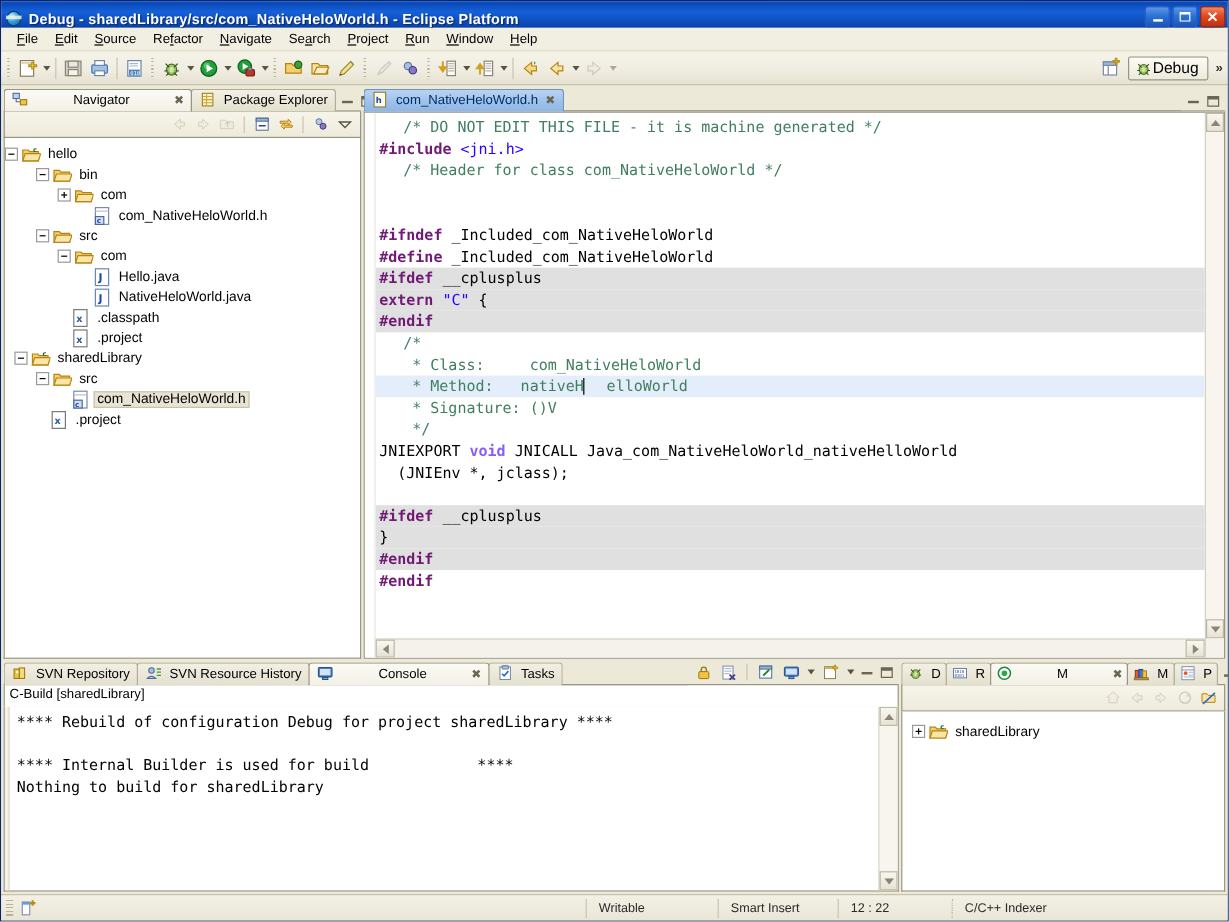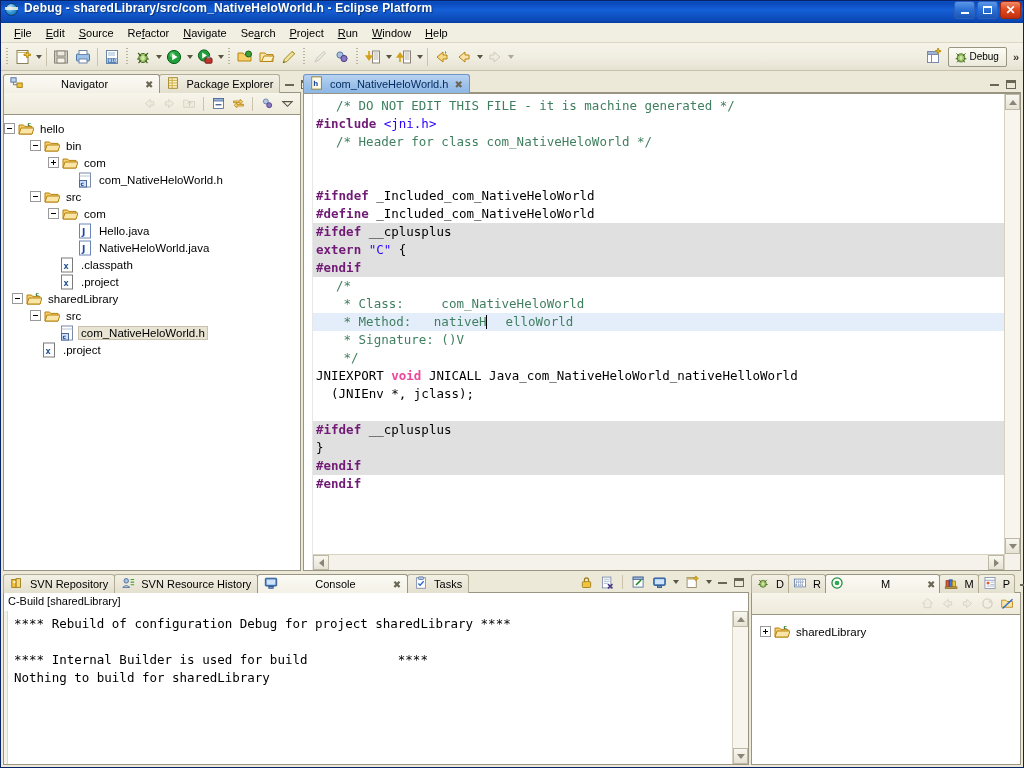--- a/index.html
+++ b/index.html
@@ -16,21 +16,21 @@
     position: relative;
     background: #ece9d8;
     border: 1px solid #0a246a;
     display: flex; flex-direction: column;
   }
 
   
   .titlebar {
     height: 22px; flex: 0 0 22px;
     background: linear-gradient(180deg,#0a52c8 0%,#0a49b8 8%,#1560d8 40%,#0b47b2 92%,#063b9c 100%);
-    display: flex; align-items: flex-start;
+    display: flex; align-items: flex-end;
     padding: 0 2px 0 3px;
     position: relative;
   }
   .title-icon {
     width: 16px; height: 16px; flex: 0 0 16px;
     margin-right: 4px;
     position: relative;
   }
   .title-icon .globe {
     position:absolute; left:1px; top:2px;
@@ -96,21 +96,21 @@
   .tb-arrow::after { content:''; border-left:3px solid transparent; border-right:3px solid transparent; border-top:4px solid #5a5443; }
   .tb-sep { width:1px; height:18px; background:#cac4ae; margin:0 3px; }
   .perspective-zone {
     margin-left:auto; display:flex; align-items:center; height:100%;
     padding-right:4px;
   }
   .persp-btn {
     display:flex; align-items:center; 
     border:1px solid #9a9582; border-radius:2px;
     background: linear-gradient(180deg,#fdfcf5,#eceadb);
-    padding:2px 7px 2px 4px; height:20px; font-size:10px;
+    padding:2px 7px 2px 4px; height:20px; font-size:13px;
   }
   .persp-open { width:22px;height:22px; display:flex;align-items:center;justify-content:center;margin-right:3px;}
   .chev { margin-left:6px; font-size:11px; font-weight:bold; color:#3a3628; }
 
   
   .workbench { flex: 1 1 auto; display:flex; flex-direction:column; background:#ece9d8; padding:2px; gap:2px; min-height:0;}
   .upper { flex: 1 1 auto; display:flex; gap:2px; min-height:0; }
   .lower { flex: 0 0 192px; display:flex; gap:2px; }
 
   
@@ -200,21 +200,21 @@
     flex:1 1 auto; position:relative; overflow:hidden;
     font-family:"DejaVu Sans Mono","Liberation Mono",monospace;
     font-size:12.5px; line-height:18px;
     padding-top:3px;
     white-space:pre;
   }
   .cl { height:18px; padding-left:3px; position:relative; }
   .cl.inactive { background:#e0e0e0; }
   .cl.current { background:#e4eefb; }
   .k { color:#701a75; font-weight:bold; }        
-  .kw { color:#ec4899; font-weight:bold; }
+  .kw { color:#8b5cf6; font-weight:bold; }
   .cm { color:#3f7f5f;margin-left:20px; }                           
   .st { color:#2a00ff; }                           
   .pl { color:#000; }
   .caret {
     display:inline-block; width:1px; height:14px; background:#000;
     vertical-align:-3px; position:relative; margin:0 -1px;
   }
   .vscroll {
     width:16px; flex:0 0 16px; background:#f4f2ea;
     border-left:1px solid #d6d2c2; display:flex; flex-direction:column;
@@ -963,13 +963,28 @@
                     <text x="9.5" y="5.4" font-size="5.5" fill="#1a6b1a" font-weight="bold" font-family="DejaVu Sans, sans-serif">c</text>
                   </svg></span>
                 <span class="lbl">sharedLibrary</span>
               </div>
             </div>
         </div>
       </div>
     </div>
   </div>
 
+  <div class="statusbar">
+    <div class="st-grip"></div>
+    <div class="st-icon">
+      <svg width="16" height="16" viewBox="0 0 18 18">
+        <rect x="4" y="3" width="7" height="12" fill="#fff" stroke="#7a8aa8"></rect>
+        <rect x="4" y="3" width="7" height="2.5" fill="#6a9ad8"></rect>
+        <path d="M12 2 l1.6 0 0 -1.6 1 0 0 1.6 1.6 0 0 1 -1.6 0 0 1.6 -1 0 0 -1.6 -1.6 0z" fill="#ffd24a" stroke="#b88f14" transform="translate(-0.4,1.5)"></path>
+      </svg>
+    </div>
+    <div class="st-flex"></div>
+    <div class="st-cell" style="width:110px;justify-content:flex-start;">Writable</div>
+    <div class="st-cell" style="width:100px;justify-content:flex-start;">Smart Insert</div>
+    <div class="st-cell" style="width:95px;justify-content:flex-start;">12 : 22</div>
+    <div class="st-cell" style="width:230px;justify-content:flex-start;border-left:1px dotted #b8b29c;">C/C++ Indexer</div>
+  </div>
 </div>
 
 </body></html>

